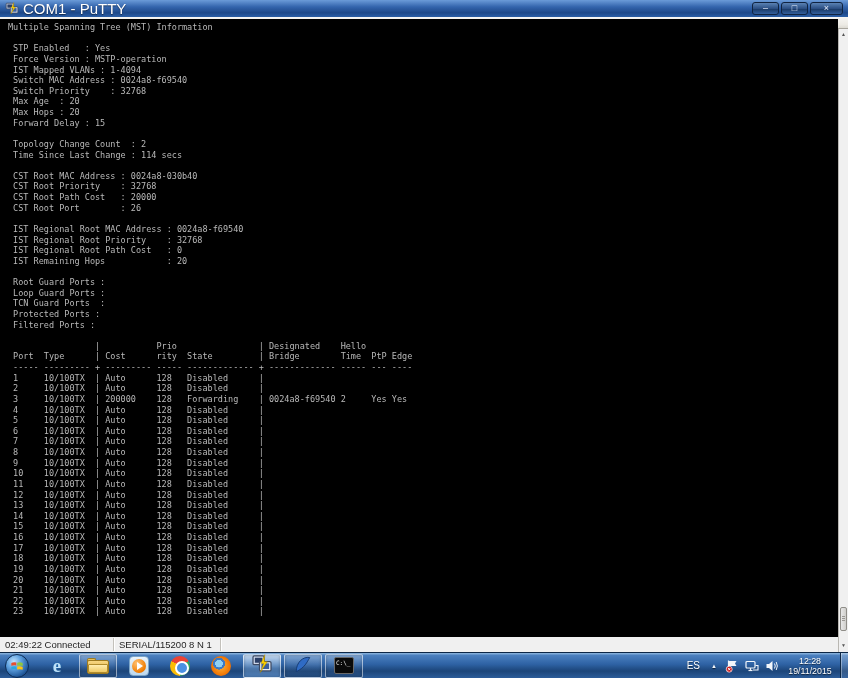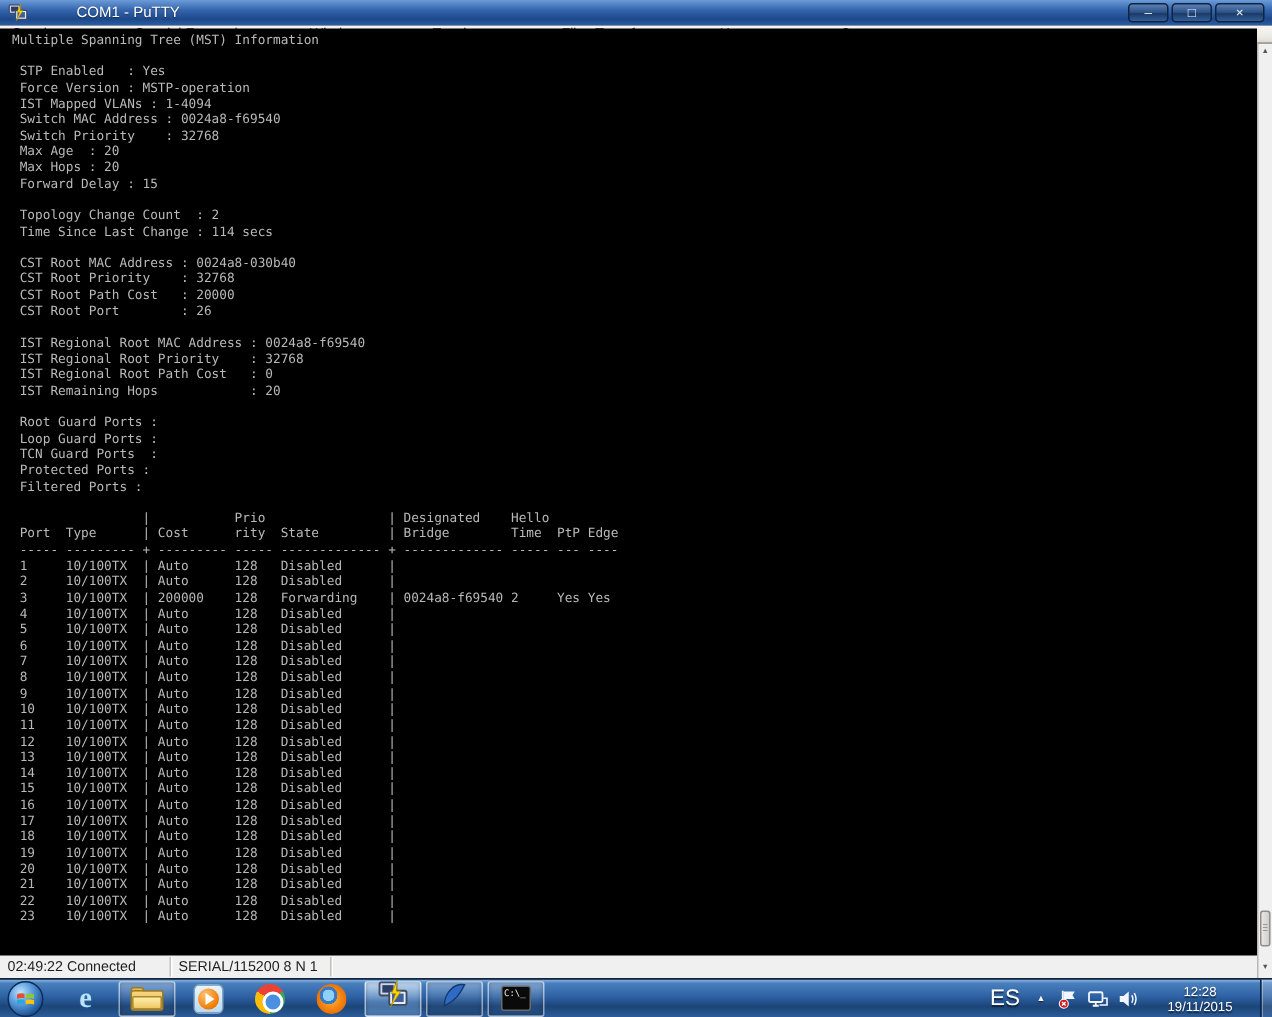--- a/index.html
+++ b/index.html
@@ -8,21 +8,21 @@
   .screen { position:absolute; left:0; top:0; width:848px; height:678px; }
 
   
   .putty-window { position:absolute; left:0; top:0; width:848px; height:652px; }
 
   .titlebar { position:absolute; left:0; top:0; width:848px; height:17px;
     background: linear-gradient(180deg,#6b9bd8 0%,#3465ad 40%,#1d4889 75%,#2a5ea6 100%);
     display:flex; align-items:center; padding:0 3px; }
   .title-icon { width:14px; height:13px; margin:0 4px 0 2px; display:inline-block; }
   .title-icon svg { width:100%; height:100%; display:block; }
-  .title-text { color:#fff; font-size:10px; text-shadow:0 1px 1px rgba(0,0,0,.5);margin-left:28px; }
+  .title-text { color:#fff; font-size:15px; text-shadow:0 1px 1px rgba(0,0,0,.5); }
   .win-buttons { margin-left:auto; display:flex; gap:2px; padding-right:2px; }
   .win-btn { width:27px; height:13px; border:1px solid #10233f; border-radius:3px;
     background: linear-gradient(180deg,#5a82b4 0%,#2c4f83 50%,#1a3a66 55%,#2c5档 100%);
     background: linear-gradient(180deg,#5a82b4 0%,#2c4f83 50%,#1a3a66 55%,#335f9c 100%);
     color:#e7eefb; font-size:9px; line-height:11px; text-align:center; }
   .win-btn.close { width:33px; }
 
   .menubar { position:absolute; left:0; top:17px; width:848px; height:12px;
     background: linear-gradient(180deg,#f7f6f3 0%,#eceae4 70%,#dddad2 100%);
     border-bottom:1px solid #a9a69e;
@@ -89,25 +89,25 @@
     background:#4a90e2; border:2px solid #fff; }
   .firefox-icon { position:relative; width:20px; height:20px; border-radius:50%;
     background: radial-gradient(circle at 40% 38%, #8fd0f5 0 22%, #3c79c4 23% 34%, transparent 35%),
                 radial-gradient(circle at 50% 50%, #ffb43c 0%, #f07a08 60%, #d5570a 100%); }
   .putty-task-icon svg { width:22px; height:20px; }
   .wireshark-icon svg { width:20px; height:18px; }
   .cmd-icon { width:20px; height:17px; background:#0a0a0a; border:1px solid #6a6a6a; border-radius:2px;
     color:#e8e8e8; font-family:"DejaVu Sans Mono", monospace; font-size:6px; line-height:7px; padding:1px 1px; }
 
   .tray { margin-left:auto; display:flex; align-items:center; height:26px; }
-  .lang-indicator { color:#fff; font-size:15px; padding:0 6px; text-shadow:0 1px 1px rgba(0,0,0,.6); }
+  .lang-indicator { color:#fff; font-size:10px; padding:0 6px; text-shadow:0 1px 1px rgba(0,0,0,.6); }
   .tray-chevron { color:#f2f6fb; font-size:6px; padding:0 5px; text-shadow:0 1px 1px rgba(0,0,0,.6); }
   .tray-icon { width:16px; height:16px; margin:0 2px; display:flex; align-items:center; justify-content:center; }
   .tray-icon svg { width:14px; height:14px; }
-  .clock { color:#fff; font-size:8.8px; line-height:10px; text-align:center; width:52px; margin:0 12px;
+  .clock { color:#fff; font-size:8.8px; line-height:10px; text-align:center; width:52px; margin:0 2px;
     text-shadow:0 1px 1px rgba(0,0,0,.6); }
   .show-desktop { width:8px; height:26px; margin-left:2px;
     border-left:1px solid #0d2746; box-shadow: inset 1px 0 0 rgba(255,255,255,.35);
     background: linear-gradient(180deg,rgba(255,255,255,.25),rgba(255,255,255,.05)); }
 </style>
 </head>
 <body>
 
 <div class="screen">
 

